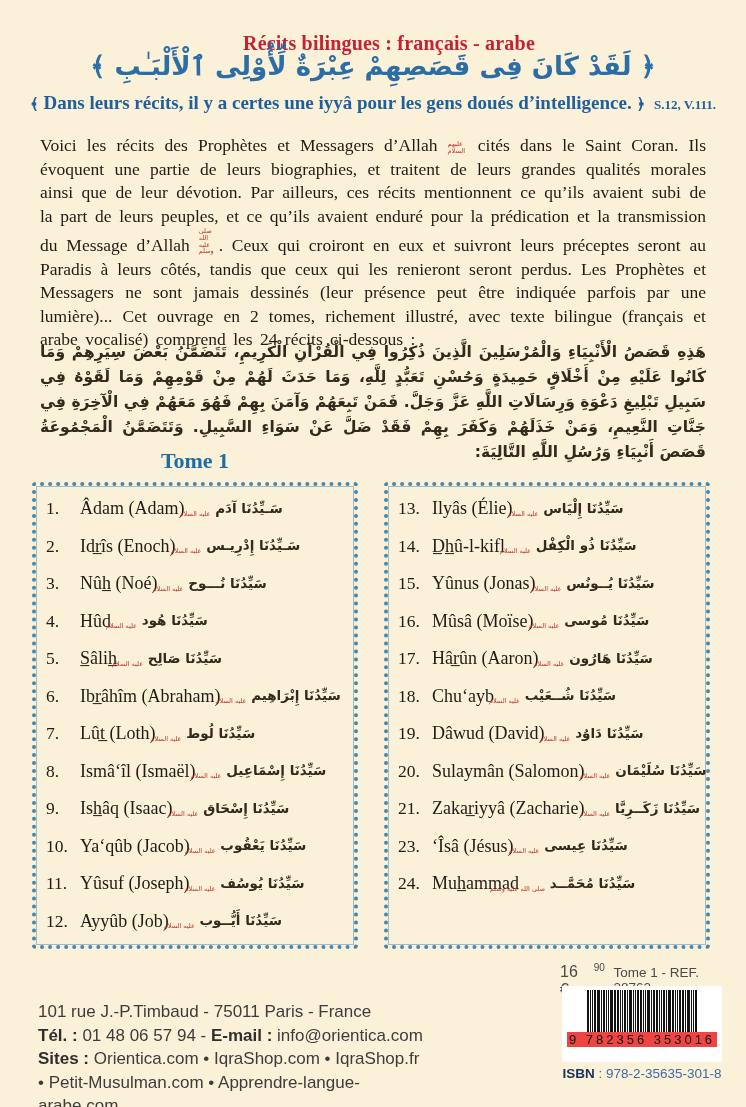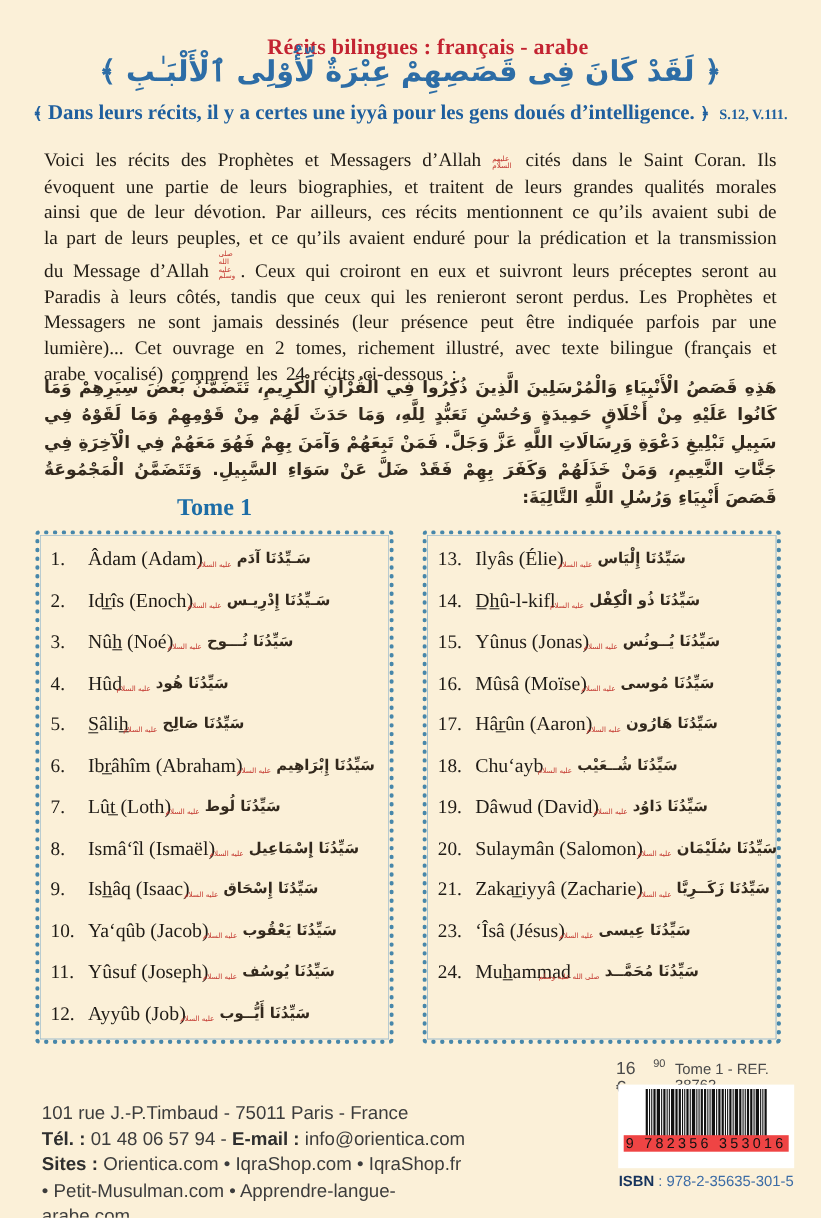--- a/index.html
+++ b/index.html
@@ -317,16 +317,16 @@
         <i style="width: 3px;"></i>
         <i style="width: 1px;"></i>
         <i class="g" style="width: 1px;"></i>
         <i class="g" style="width: 2px;"></i>
       </div>
     <div class="barcode-digits">9 782356 353016</div>
   </div>
 
   <div class="isbn-line">
     <b>ISBN</b>
-    <span>: 978-2-35635-301-5</span>
+    <span>: 978-2-35635-301-8</span>
   </div>
 
 </div>
 
 </body></html>

